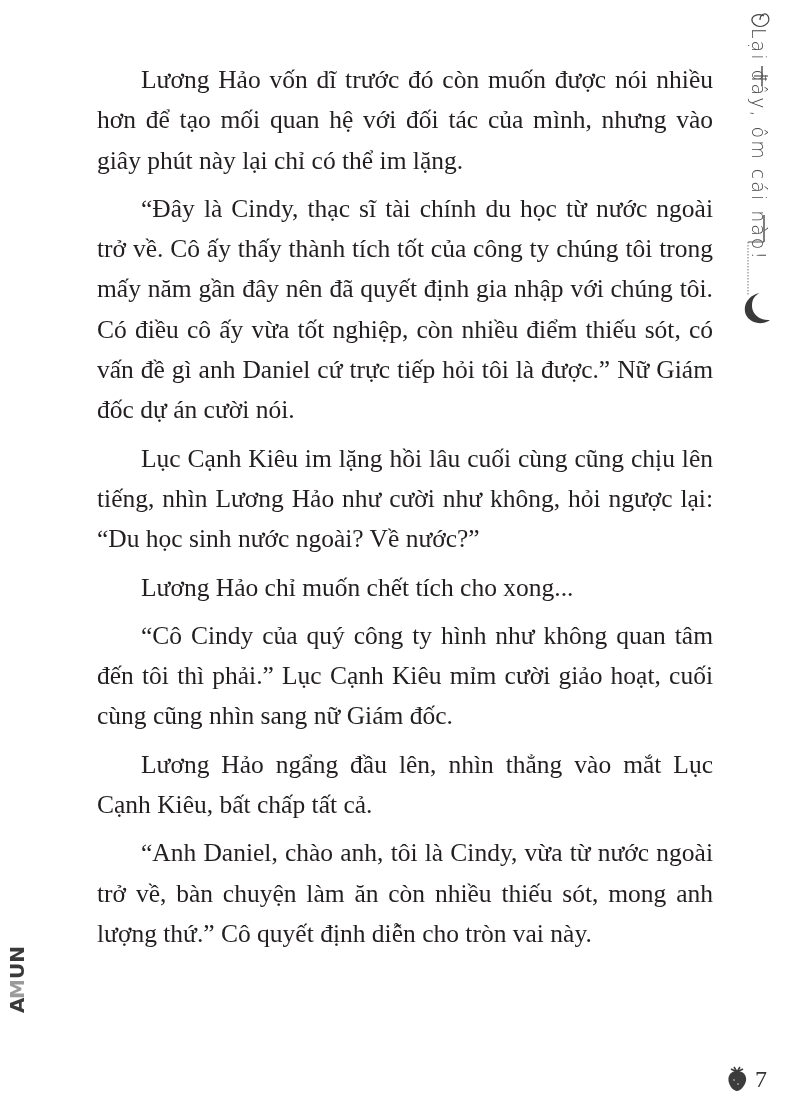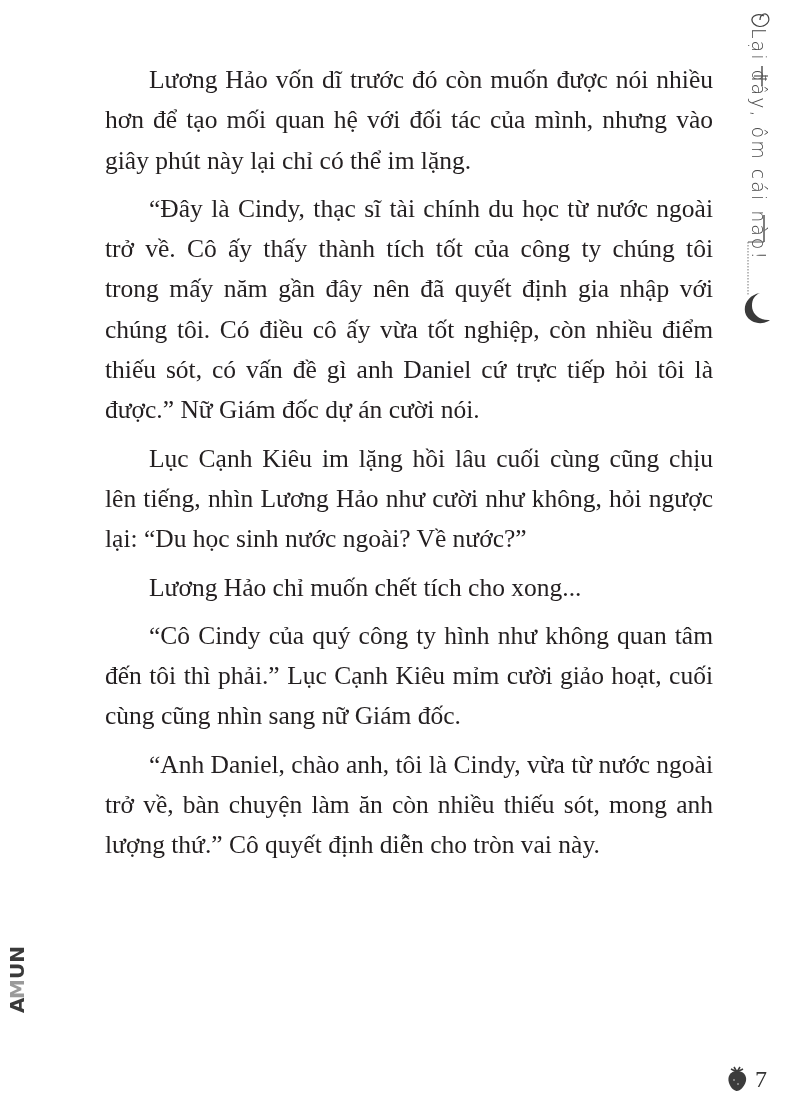--- a/index.html
+++ b/index.html
@@ -4,21 +4,21 @@
 <style>
   html, body { margin: 0; padding: 0; background: #ffffff; }
   body { width: 800px; height: 1100px; position: relative; overflow: hidden; }
   .page { position: absolute; left: 0; top: 0; width: 800px; height: 1100px; background: #fff; }
   .body-text {
     position: absolute; left: 93px; top: 60px; width: 620px;
     font-family: "Liberation Serif", "DejaVu Serif", serif;
     font-size: 25.5px; line-height: 40.3px; color: #231f20;
     text-align: justify;
   }
-  .body-text p { margin: 0 0 8px 12px; text-indent: 44px; }
+  .body-text p { margin: 0 0 8px 4px; text-indent: 44px; }
   .body-text p.first { margin-top: 0; }
 
   
   .running-title {
     position: absolute; left: 726px; top: 10px; width: 60px; height: 330px;
   }
   .rt-text {
     position: absolute; left: 748px; top: 28px;
     writing-mode: vertical-rl;
     font-family: "DejaVu Sans", sans-serif;
@@ -38,20 +38,21 @@
 <body>
 
 <div class="page">
 
   <div class="body-text">
     <p class="first">Lương Hảo vốn dĩ trước đó còn muốn được nói nhiều hơn để tạo mối quan hệ với đối tác của mình, nhưng vào giây phút này lại chỉ có thể im lặng.</p>
     <p>“Đây là Cindy, thạc sĩ tài chính du học từ nước ngoài trở về. Cô ấy thấy thành tích tốt của công ty chúng tôi trong mấy năm gần đây nên đã quyết định gia nhập với chúng tôi. Có điều cô ấy vừa tốt nghiệp, còn nhiều điểm thiếu sót, có vấn đề gì anh Daniel cứ trực tiếp hỏi tôi là được.” Nữ Giám đốc dự án cười nói.</p>
     <p>Lục Cạnh Kiêu im lặng hồi lâu cuối cùng cũng chịu lên tiếng, nhìn Lương Hảo như cười như không, hỏi ngược lại: “Du học sinh nước ngoài? Về nước?”</p>
     <p>Lương Hảo chỉ muốn chết tích cho xong...</p>
     <p>“Cô Cindy của quý công ty hình như không quan tâm đến tôi thì phải.” Lục Cạnh Kiêu mỉm cười giảo hoạt, cuối cùng cũng nhìn sang nữ Giám đốc.</p>
+    <p>Lương Hảo ngẩng đầu lên, nhìn thẳng vào mắt Lục Cạnh Kiêu, bất chấp tất cả.</p>
     <p>“Anh Daniel, chào anh, tôi là Cindy, vừa từ nước ngoài trở về, bàn chuyện làm ăn còn nhiều thiếu sót, mong anh lượng thứ.” Cô quyết định diễn cho tròn vai này.</p>
   </div>
 
   <div class="rt-text">Lại đây, ôm cái nào!</div>
   <svg class="running-title" viewBox="0 0 60 330" style="pointer-events:none">
 
     <path d="M38 6 C 30 2, 22 8, 28 14 C 34 20, 46 14, 42 6 C 40 2, 34 4, 34 10" fill="none" stroke="#444" stroke-width="1.3"></path>
 
     <line x1="36" y1="56" x2="36" y2="76" stroke="#555" stroke-width="1.5"></line>
     <line x1="28" y1="66" x2="42" y2="66" stroke="#555" stroke-width="1.2"></line>

